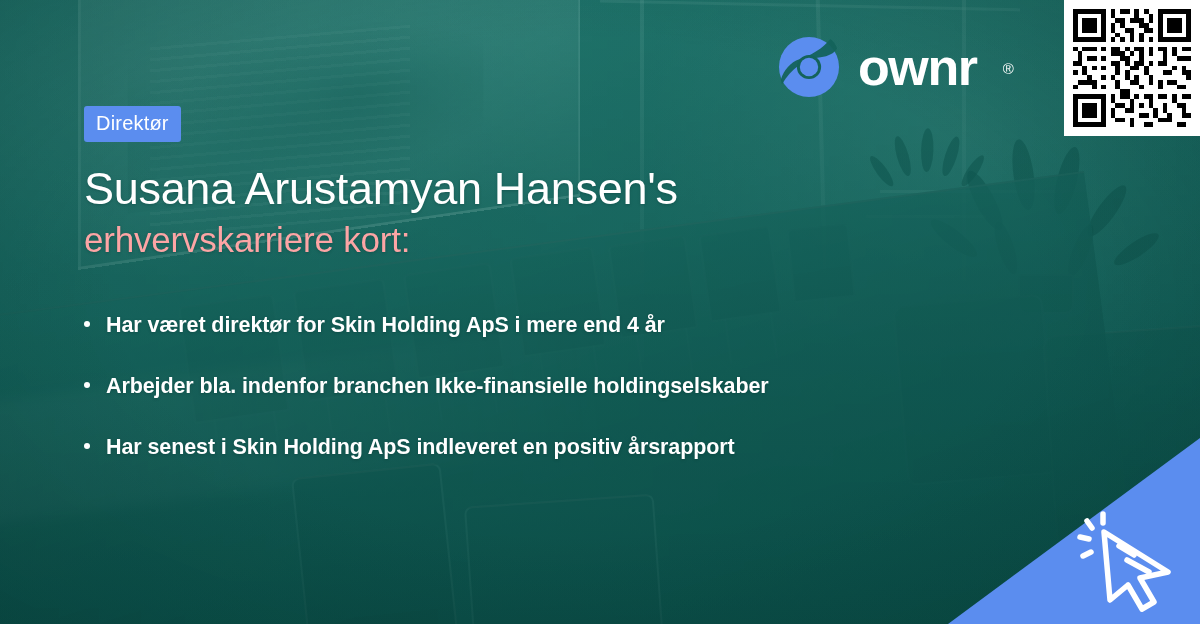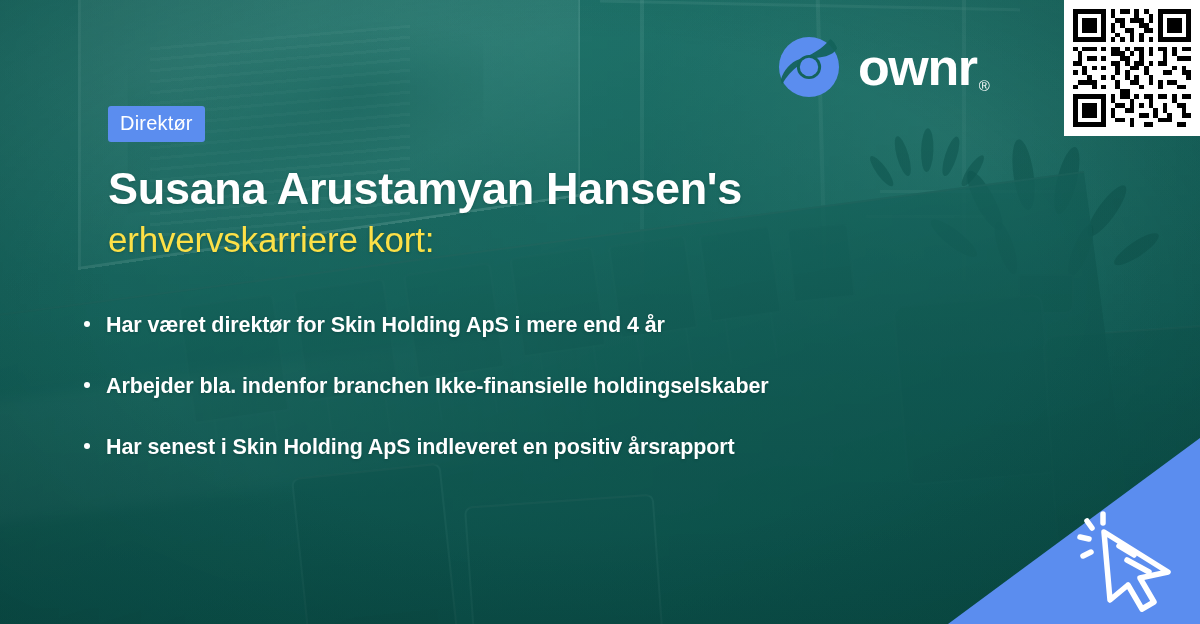--- a/index.html
+++ b/index.html
@@ -118,44 +118,44 @@
     background:
       linear-gradient(180deg, rgba(28,116,107,.40) 0%, rgba(18,92,85,.50) 48%, rgba(9,74,68,.62) 100%),
       linear-gradient(90deg, rgba(16,92,85,.46) 0%, rgba(20,104,96,.26) 46%, rgba(14,88,81,.42) 100%);
   }
   .vignette {
     position:absolute; inset:0;
     background:radial-gradient(ellipse at 48% 46%, rgba(0,0,0,0) 52%, rgba(3,46,42,.34) 100%);
   }
 
   
-  .content { position:absolute; left:92px; top:106px; width:900px;padding-left:16px; }
+  .content { position:absolute; left:68px; top:106px; width:900px;padding-left:16px; }
 
   .badge {
     display:inline-block;
     background:#5b8def;
     color:#ffffff;
     font-size:20px;
     line-height:1;
     padding:7px 12px 9px 12px;
     border-radius:3px;
     letter-spacing:.2px;
   }
 
   .title {
     color:#ffffff;
     font-size:45px;
-    font-weight:bold;
+    font-weight:normal;
     line-height:1.12;
     margin-top:22px;
     letter-spacing:-.3px;
     text-shadow:0 1px 3px rgba(3,44,40,.30);
   }
   .subtitle {
-    color:#fde047;
+    color:#fca5a5;
     font-size:35px;
     font-weight:normal;
     line-height:1.15;
     margin-top:6px;
     letter-spacing:-.2px;
     text-shadow:0 1px 3px rgba(3,44,40,.30);
   }
 
   .bullets { position:absolute; left:80px; top:308px; width:980px; }
   .bullet {
@@ -172,21 +172,21 @@
   .bullet .dot {
     position:absolute; left:4px; top:13px;
     width:6px; height:6px; border-radius:50%;
     background:#ffffff;
   }
   .bullet .l2 { display:block; padding-left:14px; }
 
   
   .logo { position:absolute; left:778px; top:36px; display:flex; align-items:center; gap:18px; }
   .logo-mark { width:62px; height:62px; flex:0 0 62px; }
-  .logo-word { display:flex; align-items:flex-end; }
+  .logo-word { display:flex; align-items:center;gap:24px; }
   .logo-text {
     color:#ffffff; font-size:52px; font-weight:bold; line-height:1;
     letter-spacing:-1.4px;
   }
   .logo-reg { color:#ffffff; font-size:15px; line-height:1; margin-top:3px; margin-left:2px; }
 
   
   .qr-box {
     position:absolute; right:0; top:0;
     width:136px; height:136px;

